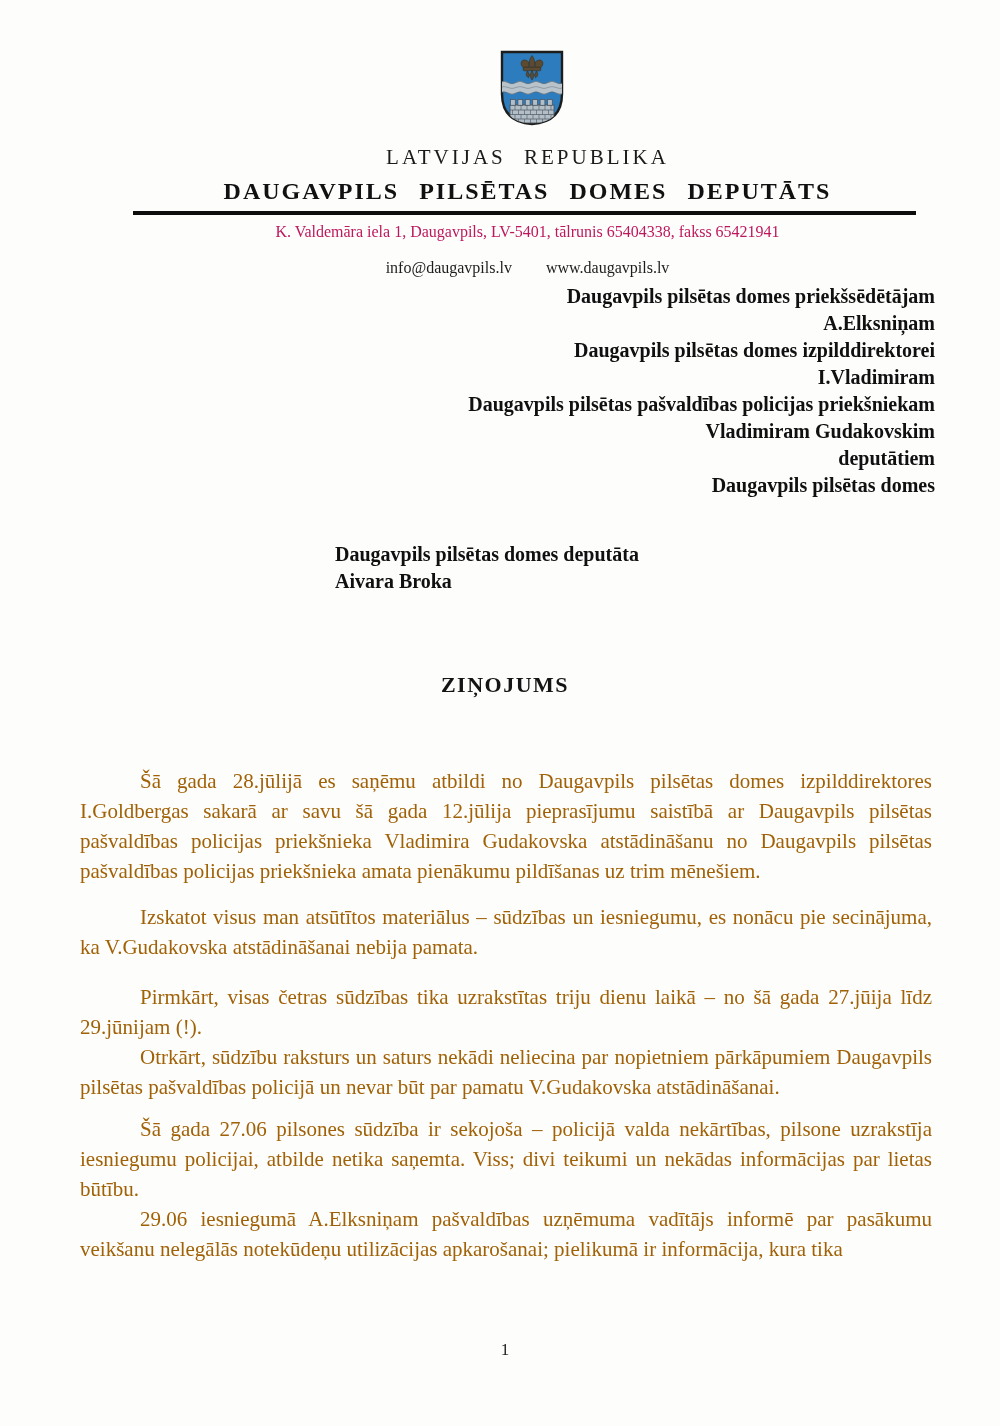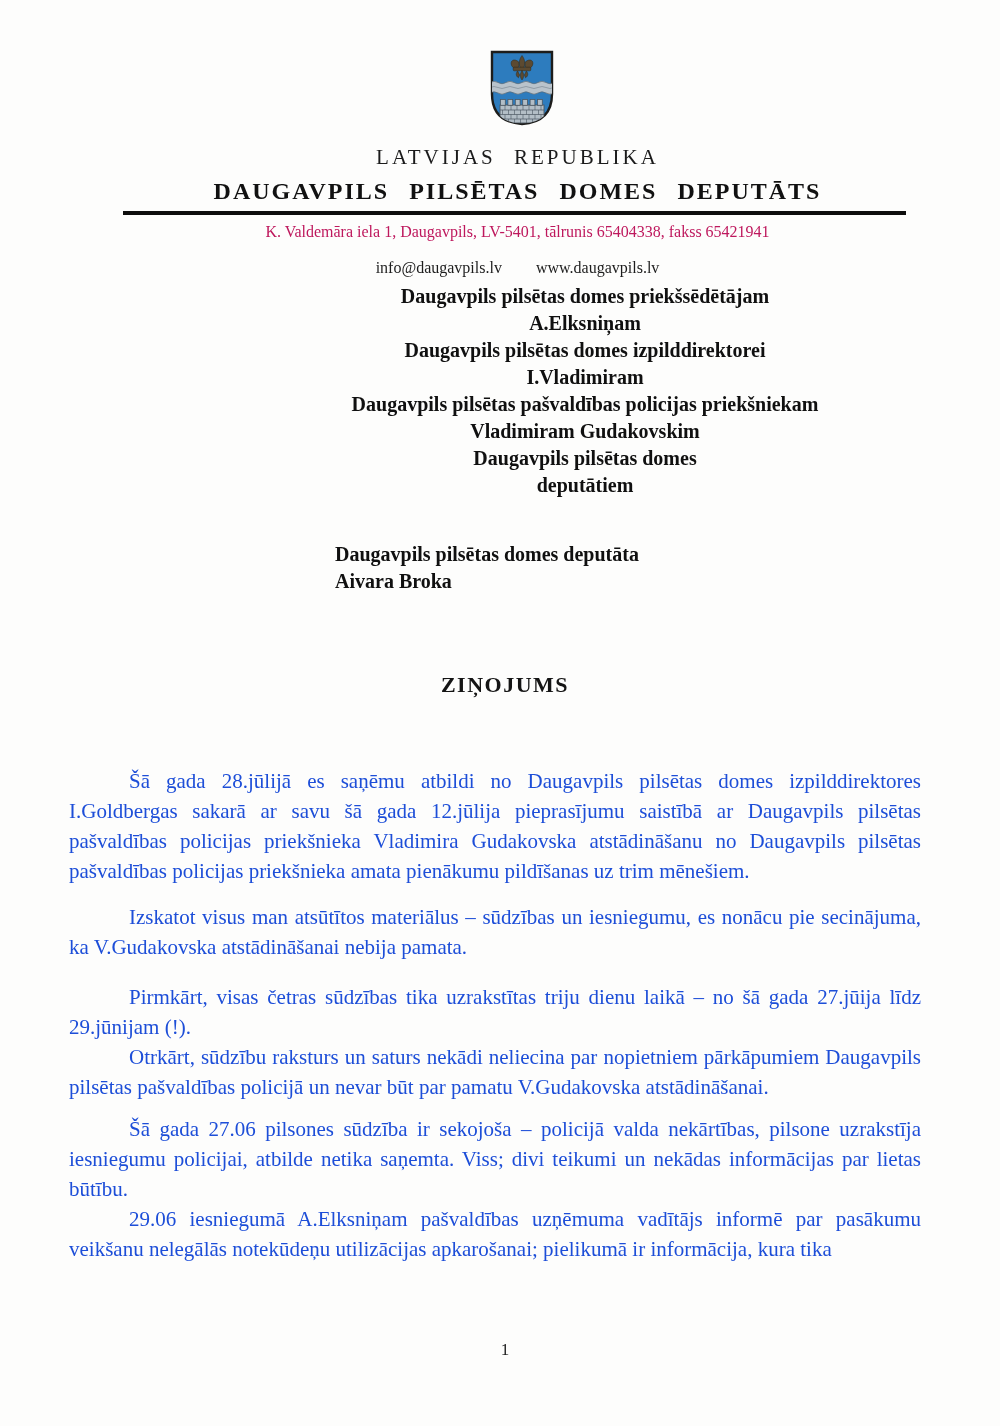--- a/index.html
+++ b/index.html
@@ -7,57 +7,57 @@
     position:relative;
     width:1000px;height:1426px;
     margin:0 auto;
     background:#fdfdfc;
     color:#161616;
     font-family:"Liberation Serif","DejaVu Serif",serif;
     overflow:hidden;
   }
 
   
-  .letterhead{position:absolute;left:45px;top:50px;width:945px;text-align:center;}
+  .letterhead{position:absolute;left:55px;top:50px;width:945px;text-align:center;}
   .crest{position:absolute;left:445px;top:0;width:64px;height:76px;}
   .country{
     margin-top:95px;
     font-size:21px;letter-spacing:3px;word-spacing:10px;color:#1b1b1b;
   }
   .orgname{
     margin-top:8px;
     font-size:24px;font-weight:bold;letter-spacing:2px;word-spacing:12px;color:#111;
   }
   .rule{
     margin:6px 0 0 78px;width:783px;height:4px;background:#0d0d0d;
   }
   .addr{margin-top:8px;font-size:16px;color:#be185d;}
   .contacts{margin-top:18px;font-size:16px;color:#1d1d1d;}
   .contacts .gap{display:inline-block;width:34px;}
 
   
   .recipients{
     position:absolute;top:283px;right:65px;width:700px;
-    text-align:center;font-weight:bold;font-size:20px;line-height:27px;color:#101010;
+    text-align:right;font-weight:bold;font-size:20px;line-height:27px;color:#101010;
   }
   .sender{
     position:absolute;top:541px;right:65px;width:600px;
     text-align:left;font-weight:bold;font-size:20px;line-height:27px;color:#101010;
   }
 
   
   .doc-title{
     position:absolute;top:672px;left:0;width:1010px;text-align:center;
     font-weight:bold;font-size:22px;letter-spacing:1.5px;color:#141414;
   }
 
   
   .body-text{
-    position:absolute;top:766px;left:69px;width:852px;
-    font-size:21px;line-height:30px;text-align:justify;color:#1d4ed8;
+    position:absolute;top:766px;left:80px;width:852px;
+    font-size:21px;line-height:30px;text-align:justify;color:#a16207;
   }
   .para{text-indent:60px;margin:0;}
   .mb1{margin-bottom:16px;}
   .mb2{margin-bottom:20px;}
   .mb3{margin-bottom:12px;}
 
   
   .page-num{
     position:absolute;top:1340px;left:0;width:1010px;text-align:center;
     font-size:17px;color:#222;
@@ -147,22 +147,22 @@
     </div>
   </div>
 
   <div class="recipients">
     <div>Daugavpils pilsētas domes priekšsēdētājam</div>
     <div>A.Elksniņam</div>
     <div>Daugavpils pilsētas domes izpilddirektorei</div>
     <div>I.Vladimiram</div>
     <div>Daugavpils pilsētas pašvaldības policijas priekšniekam</div>
     <div>Vladimiram Gudakovskim</div>
+    <div>deputātiem</div>
     <div>Daugavpils pilsētas domes</div>
-    <div>deputātiem</div>
   </div>
 
   <div class="sender">
     <div>Daugavpils pilsētas domes deputāta</div>
     <div>Aivara Broka</div>
   </div>
 
   <div class="doc-title">ZIŅOJUMS</div>
 
   <div class="body-text">

